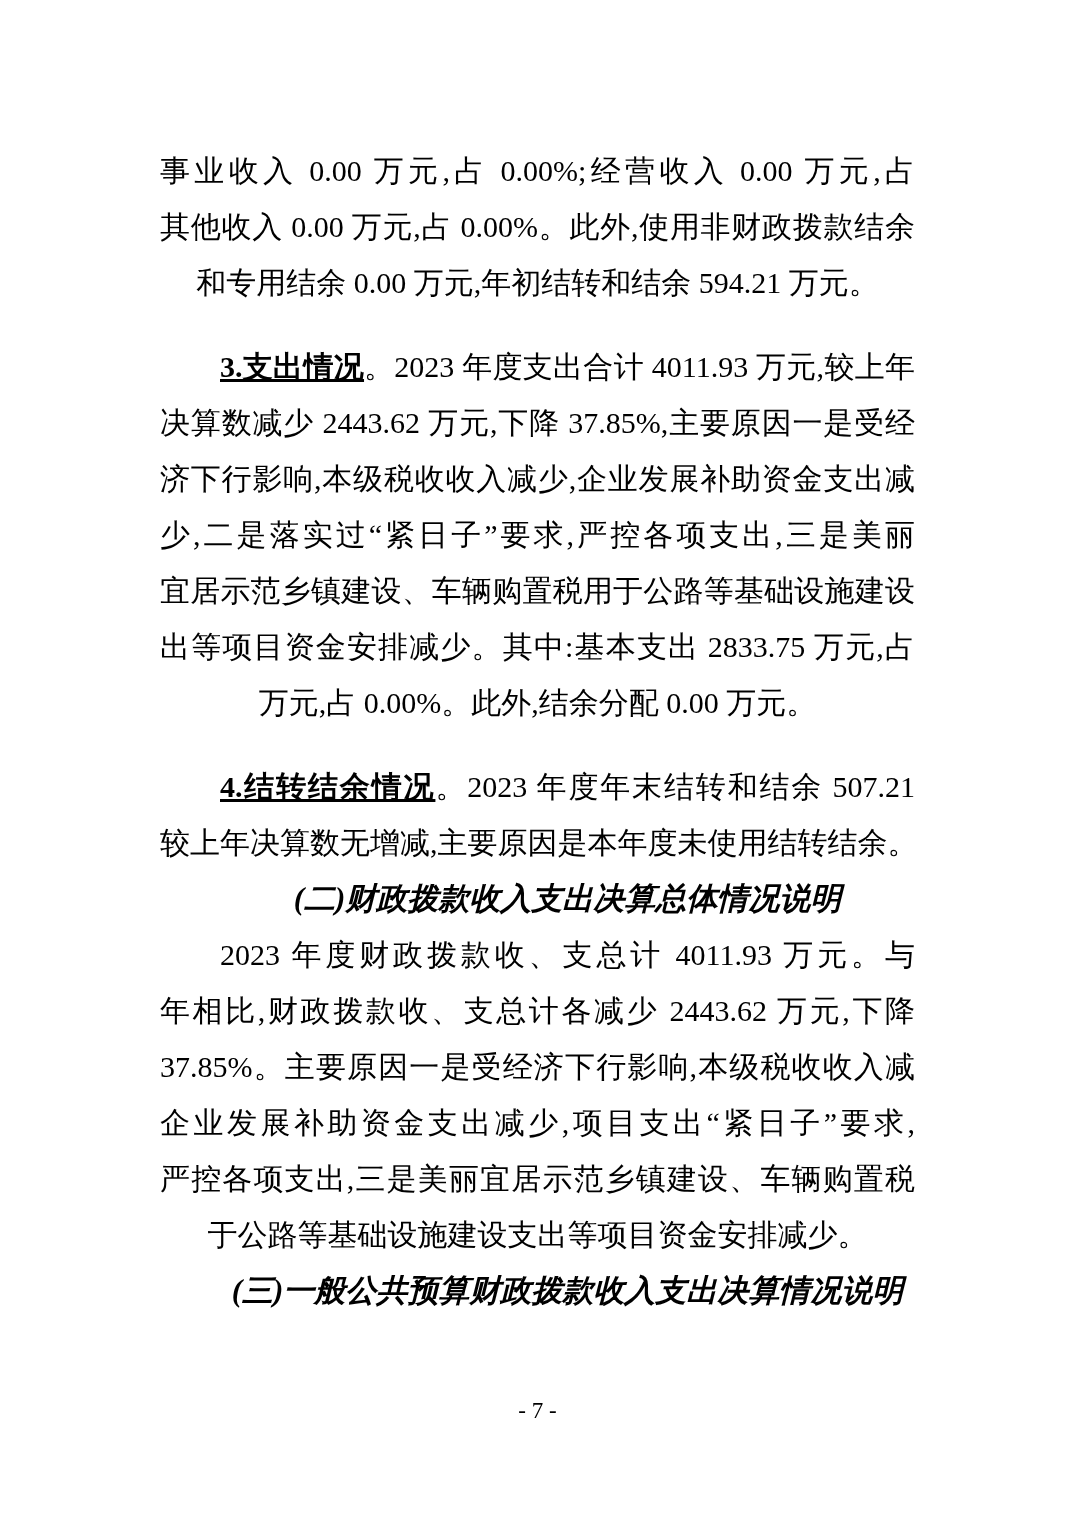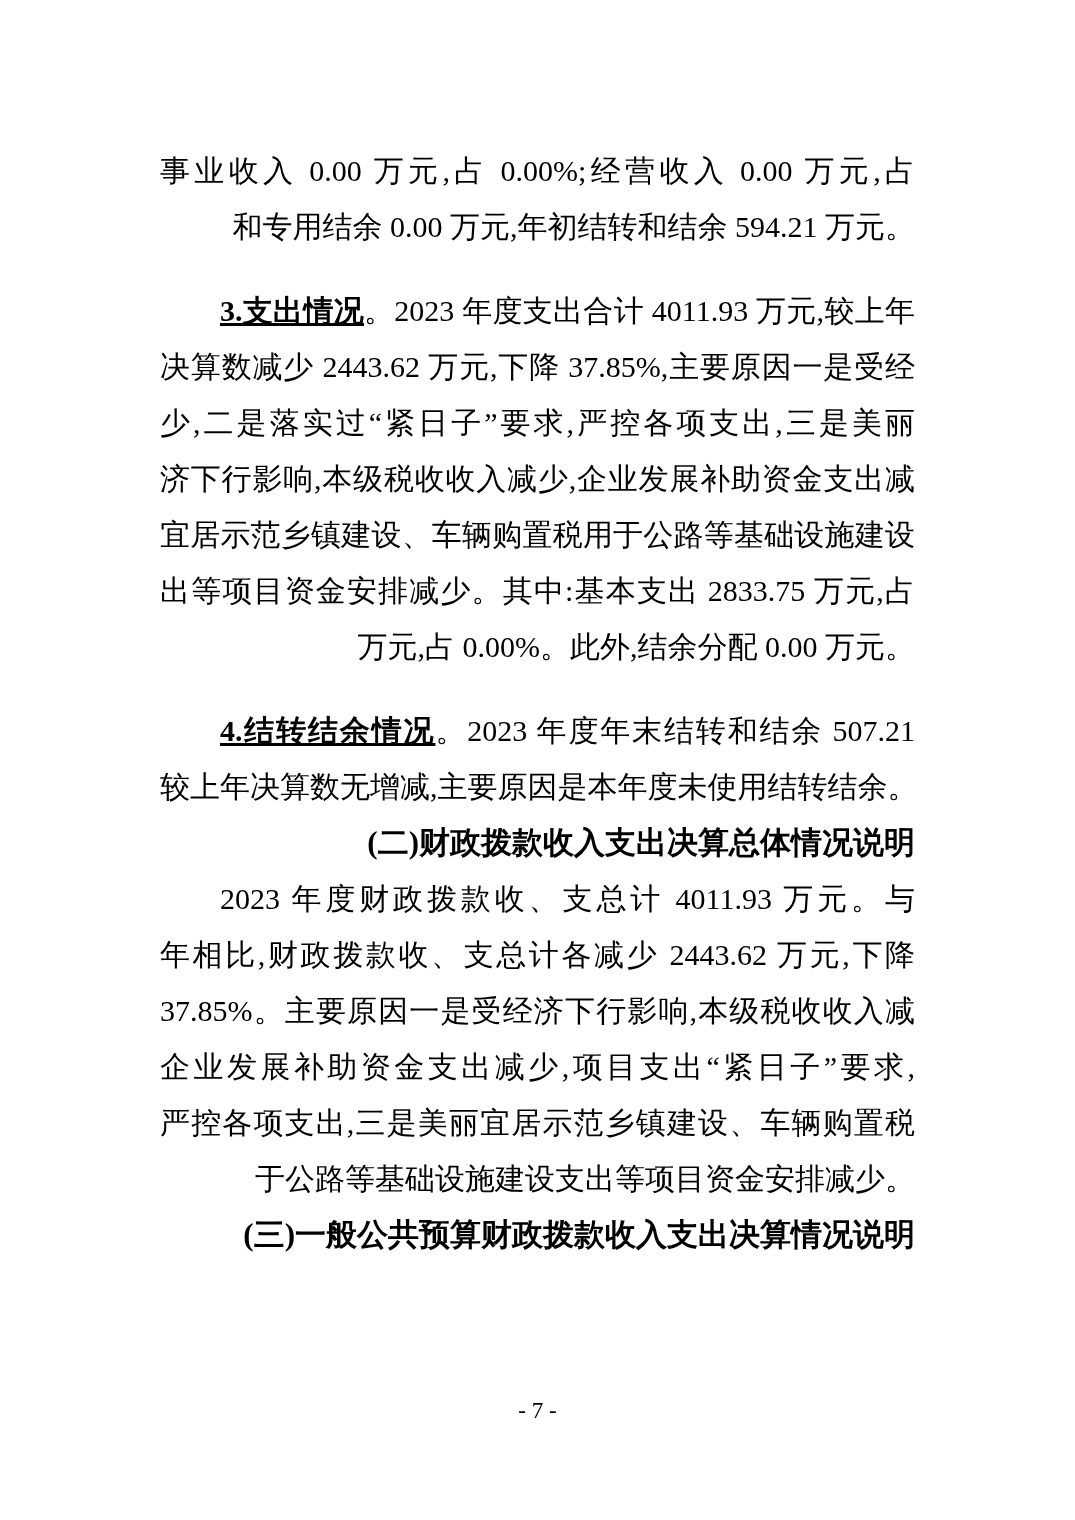--- a/index.html
+++ b/index.html
@@ -21,63 +21,65 @@
     left: 160px;
     top: 143px;
     width: 755px;
   }
   .block { margin: 0; }
   .block.gap { margin-top: 28px; }
   .line {
     height: 56px;
     line-height: 56px;
     font-size: 30px;
-    text-align: right;
+    text-align: center;
     white-space: nowrap;
     overflow: hidden;
   }
   .line.fill {
     white-space: normal;
     text-align: justify;
     text-align-last: justify;
     text-justify: distribute;
   }
   .line.indent {
     text-indent: 60px;
   }
   .block.heading .line {
     font-weight: bold;
     font-size: 31px;
+    font-style: italic;
   }
   .line b { font-weight: bold; text-decoration: underline; }
   .footer {
     position: absolute;
     left: 0;
     width: 1075px;
     top: 1398px;
     text-align: center;
     font-size: 23px;
     color: #000000;
     font-family: "Liberation Serif", "DejaVu Serif", serif;
   }
 </style>
 </head>
 <body>
 
 <div class="page">
   <div class="content">
       <div class="block">
         <div class="line fill"><span>事业收入 0.00 万元,占 0.00%;经营收入 0.00 万元,占 0.00%;</span></div>
+        <div class="line fill"><span>其他收入 0.00 万元,占 0.00%。此外,使用非财政拨款结余</span></div>
         <div class="line"><span>和专用结余 0.00 万元,年初结转和结余 594.21 万元。</span></div>
       </div>
       <div class="block gap">
         <div class="line fill indent"><b>3.支出情况</b><span>。2023 年度支出合计 4011.93 万元,较上年</span></div>
         <div class="line fill"><span>决算数减少 2443.62 万元,下降 37.85%,主要原因一是受经</span></div>
+        <div class="line fill"><span>济下行影响,本级税收收入减少,企业发展补助资金支出减</span></div>
         <div class="line fill"><span>少,二是落实过“紧日子”要求,严控各项支出,三是美丽</span></div>
-        <div class="line fill"><span>济下行影响,本级税收收入减少,企业发展补助资金支出减</span></div>
         <div class="line fill"><span>宜居示范乡镇建设、车辆购置税用于公路等基础设施建设支</span></div>
         <div class="line fill"><span>出等项目资金安排减少。其中:基本支出 2833.75 万元,占</span></div>
         <div class="line"><span>万元,占 0.00%。此外,结余分配 0.00 万元。</span></div>
       </div>
       <div class="block gap">
         <div class="line fill indent"><b>4.结转结余情况</b><span>。2023 年度年末结转和结余 507.21 万元,</span></div>
         <div class="line"><span>较上年决算数无增减,主要原因是本年度未使用结转结余。</span></div>
       </div>
       <div class="block heading">
         <div class="line indent"><span>(二)财政拨款收入支出决算总体情况说明</span></div>

